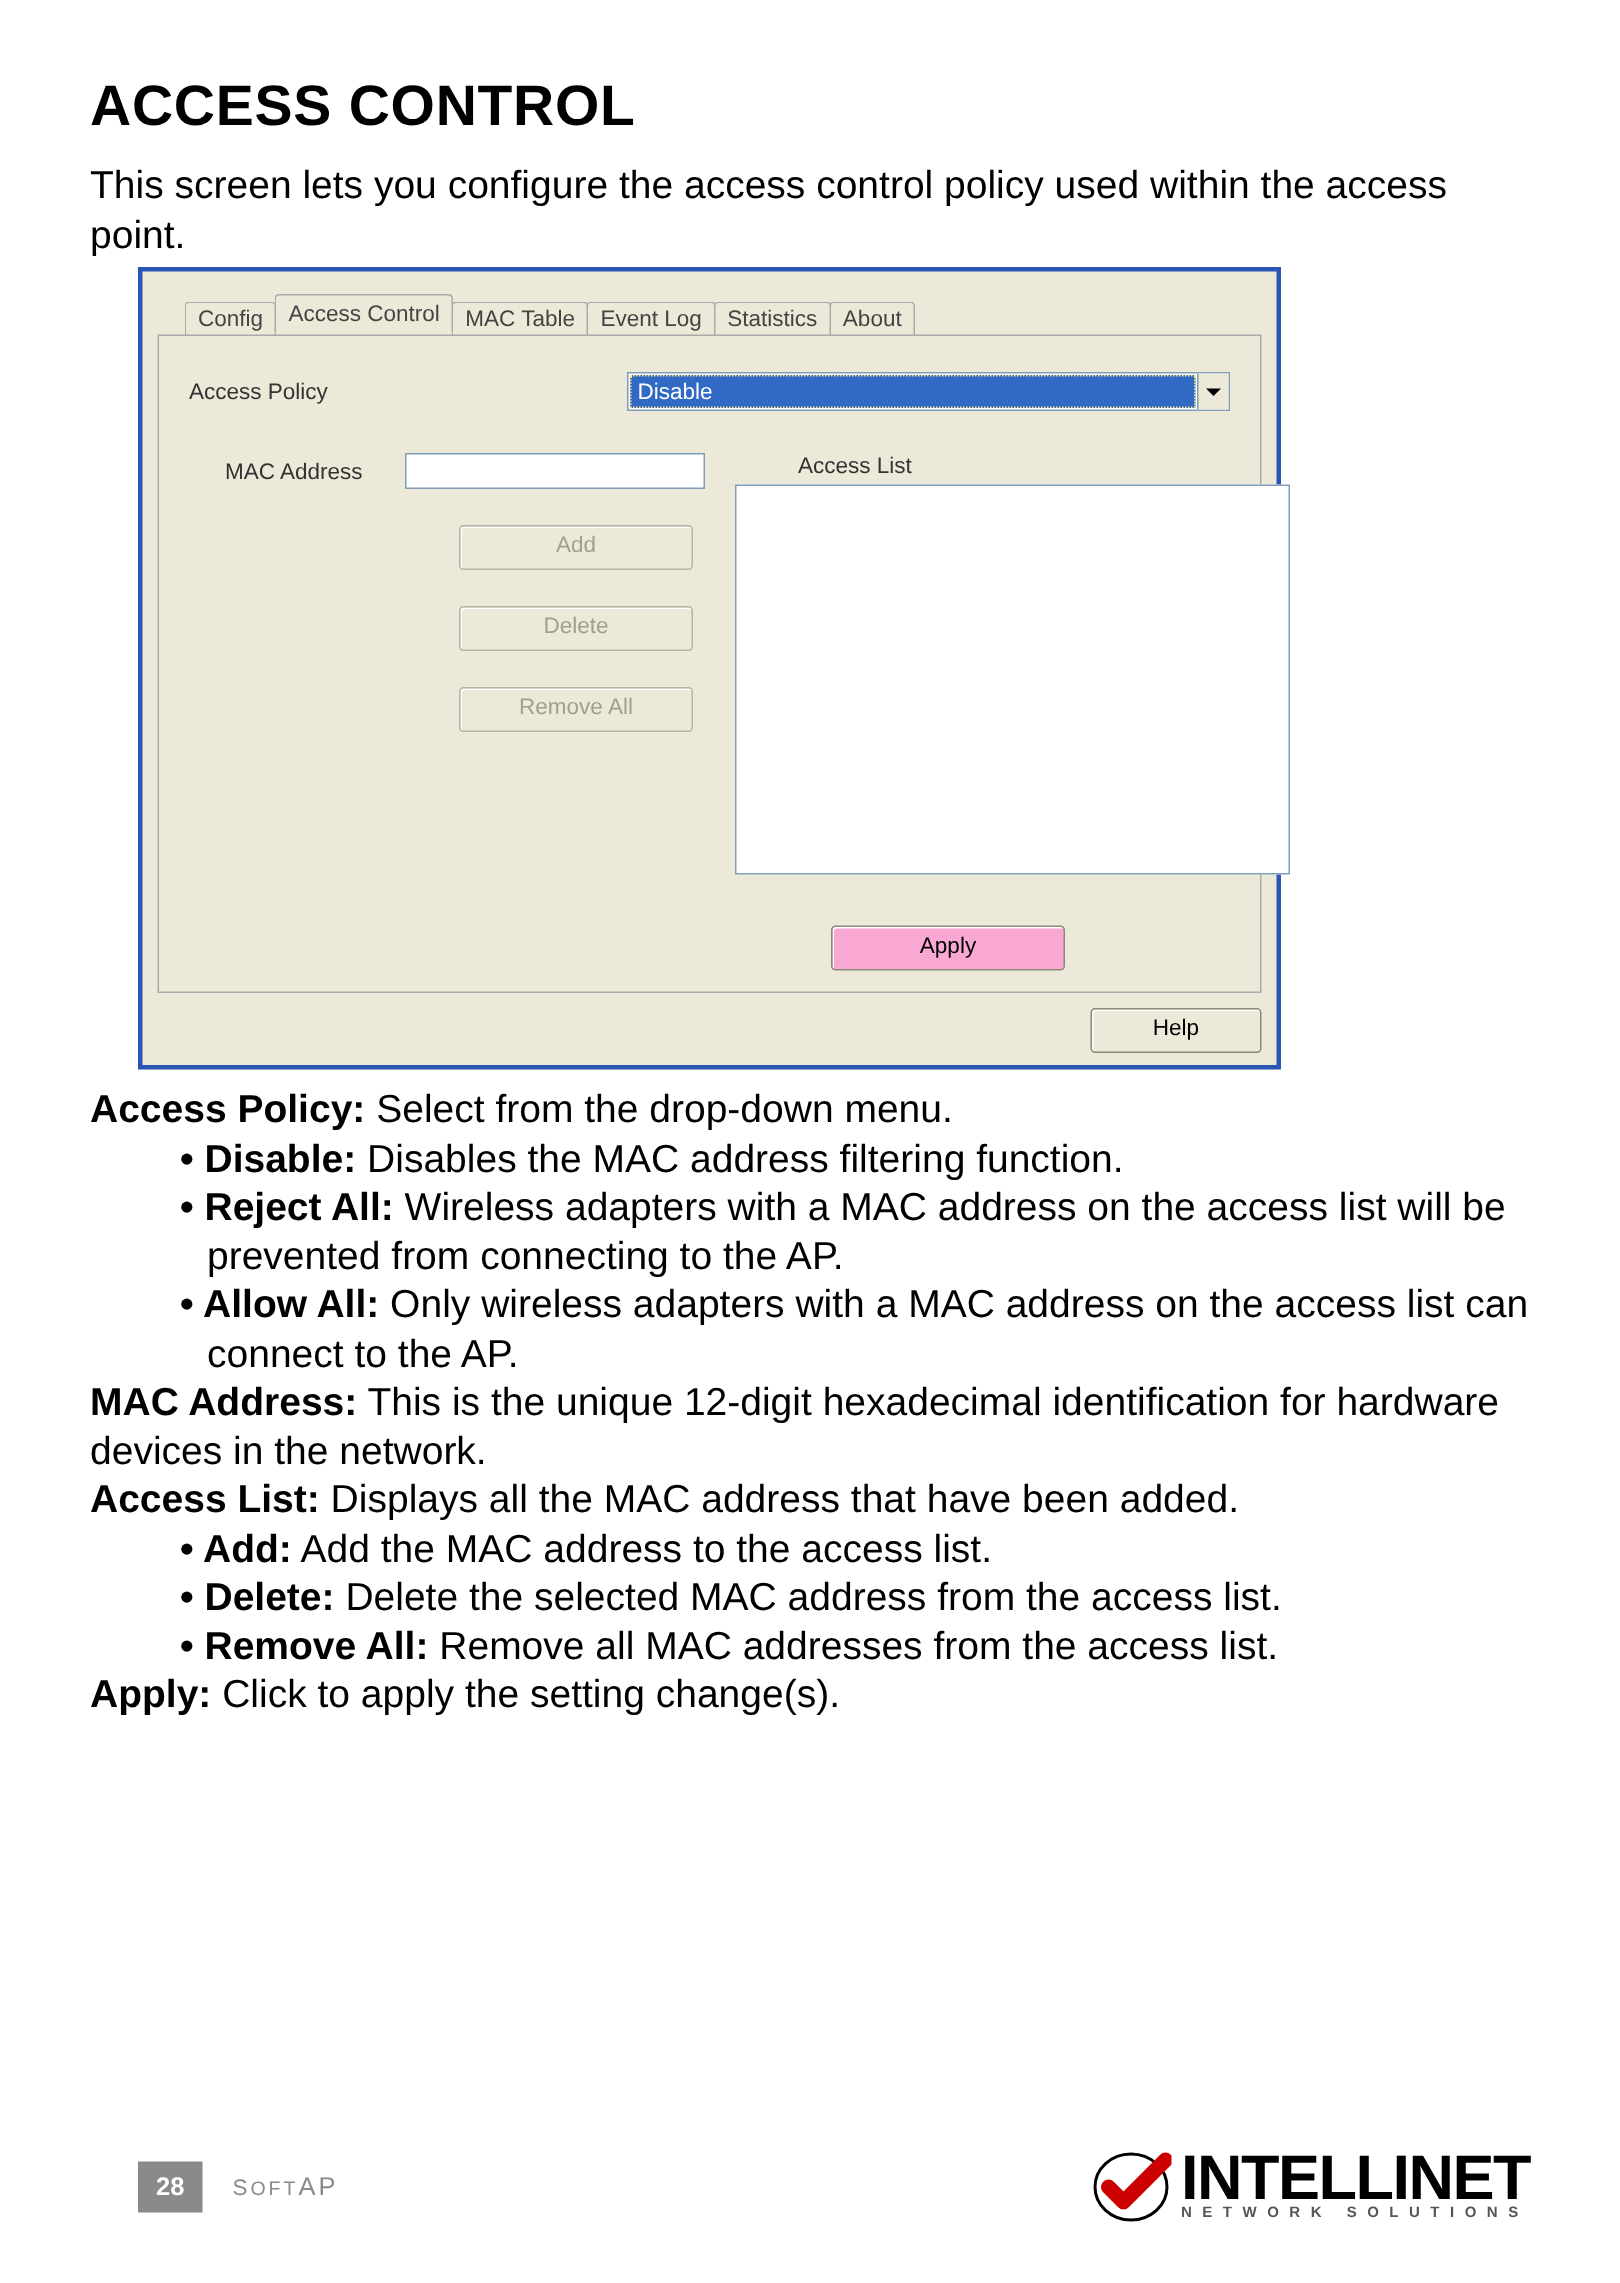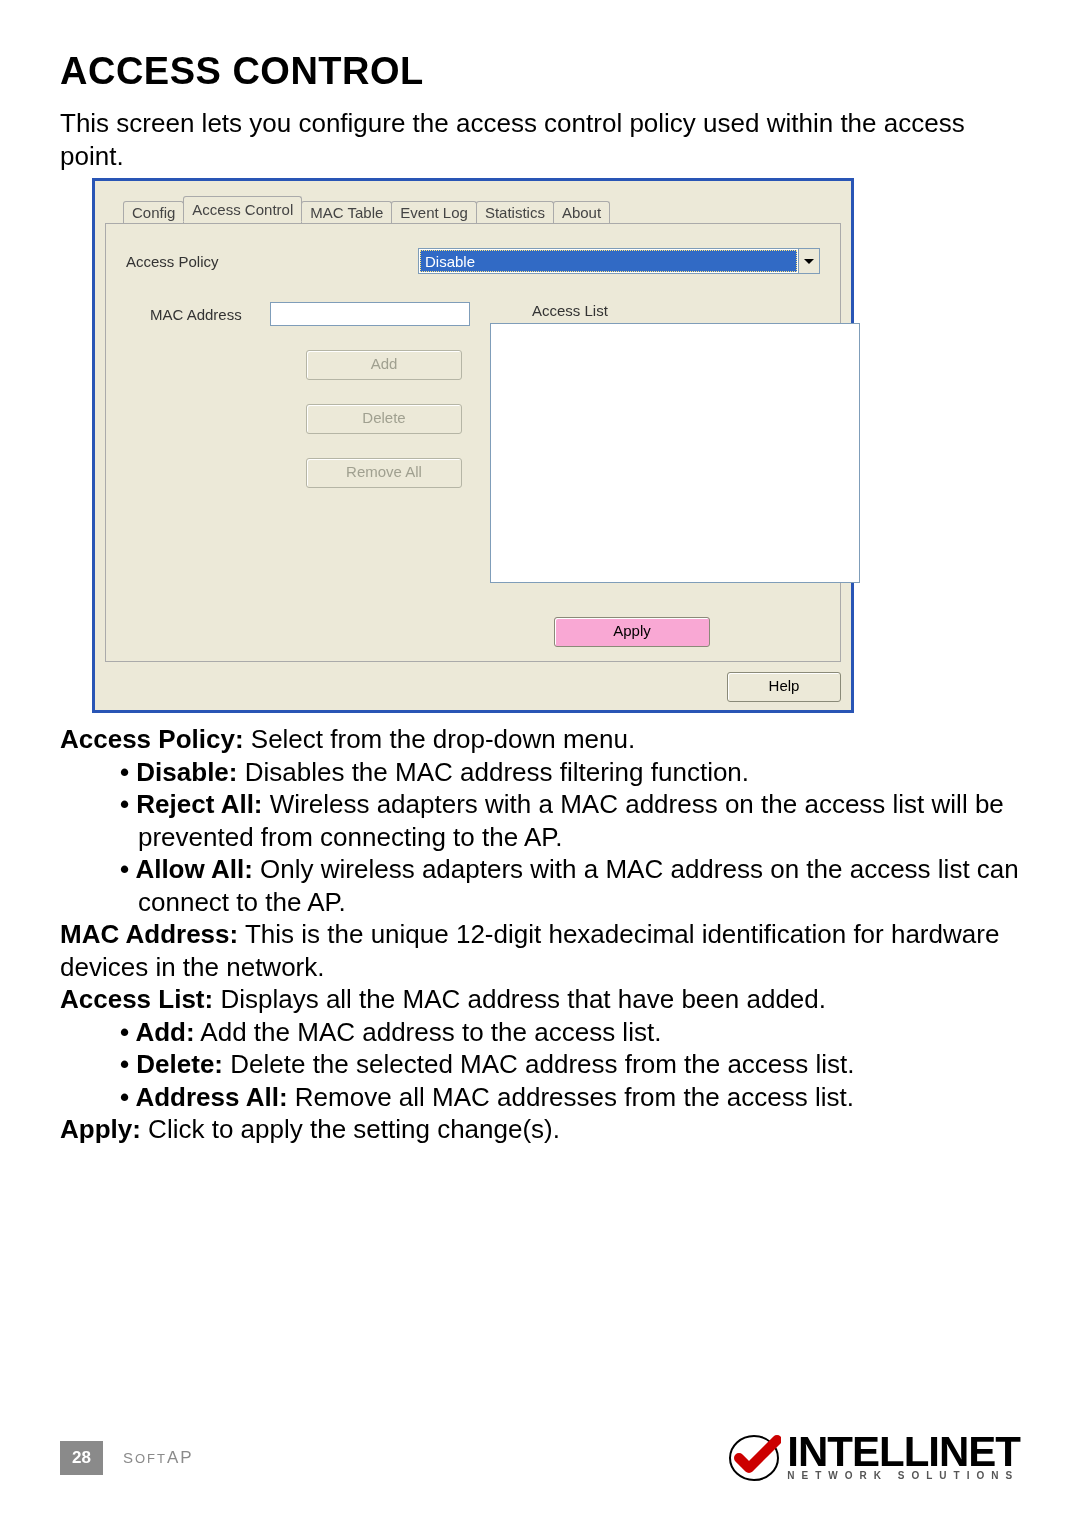--- a/index.html
+++ b/index.html
@@ -237,20 +237,21 @@
     display: flex;
     align-items: center;
     justify-content: space-between;
   }
   .page-num {
     background: #8a8a8a;
     color: #fff;
     font-size: 17px;
     font-weight: bold;
     padding: 7px 12px;
+    margin-left: 32px;
   }
   .section-label {
     color: #8a8a8a;
     font-size: 17px;
     letter-spacing: 2px;
     margin-left: 20px;
   }
   .brand {
     display: flex;
     align-items: center;
@@ -368,21 +369,21 @@
 
     <div class="sub-indent">
       <span class="term">Add:</span><span> Add the MAC address to the access list.</span>
     </div>
 
     <div class="sub-indent">
       <span class="term">Delete:</span><span> Delete the selected MAC address from the access list.</span>
     </div>
 
     <div class="sub-indent">
-      <span class="term">Address All:</span><span> Remove all MAC addresses from the access list.</span>
+      <span class="term">Remove All:</span><span> Remove all MAC addresses from the access list.</span>
     </div>
 
     <div>
       <span class="term">Apply:</span><span> Click to apply the setting change(s).</span>
     </div>
 
   </div>
 
   <div class="footer">
     <div style="display:flex;align-items:center;">

